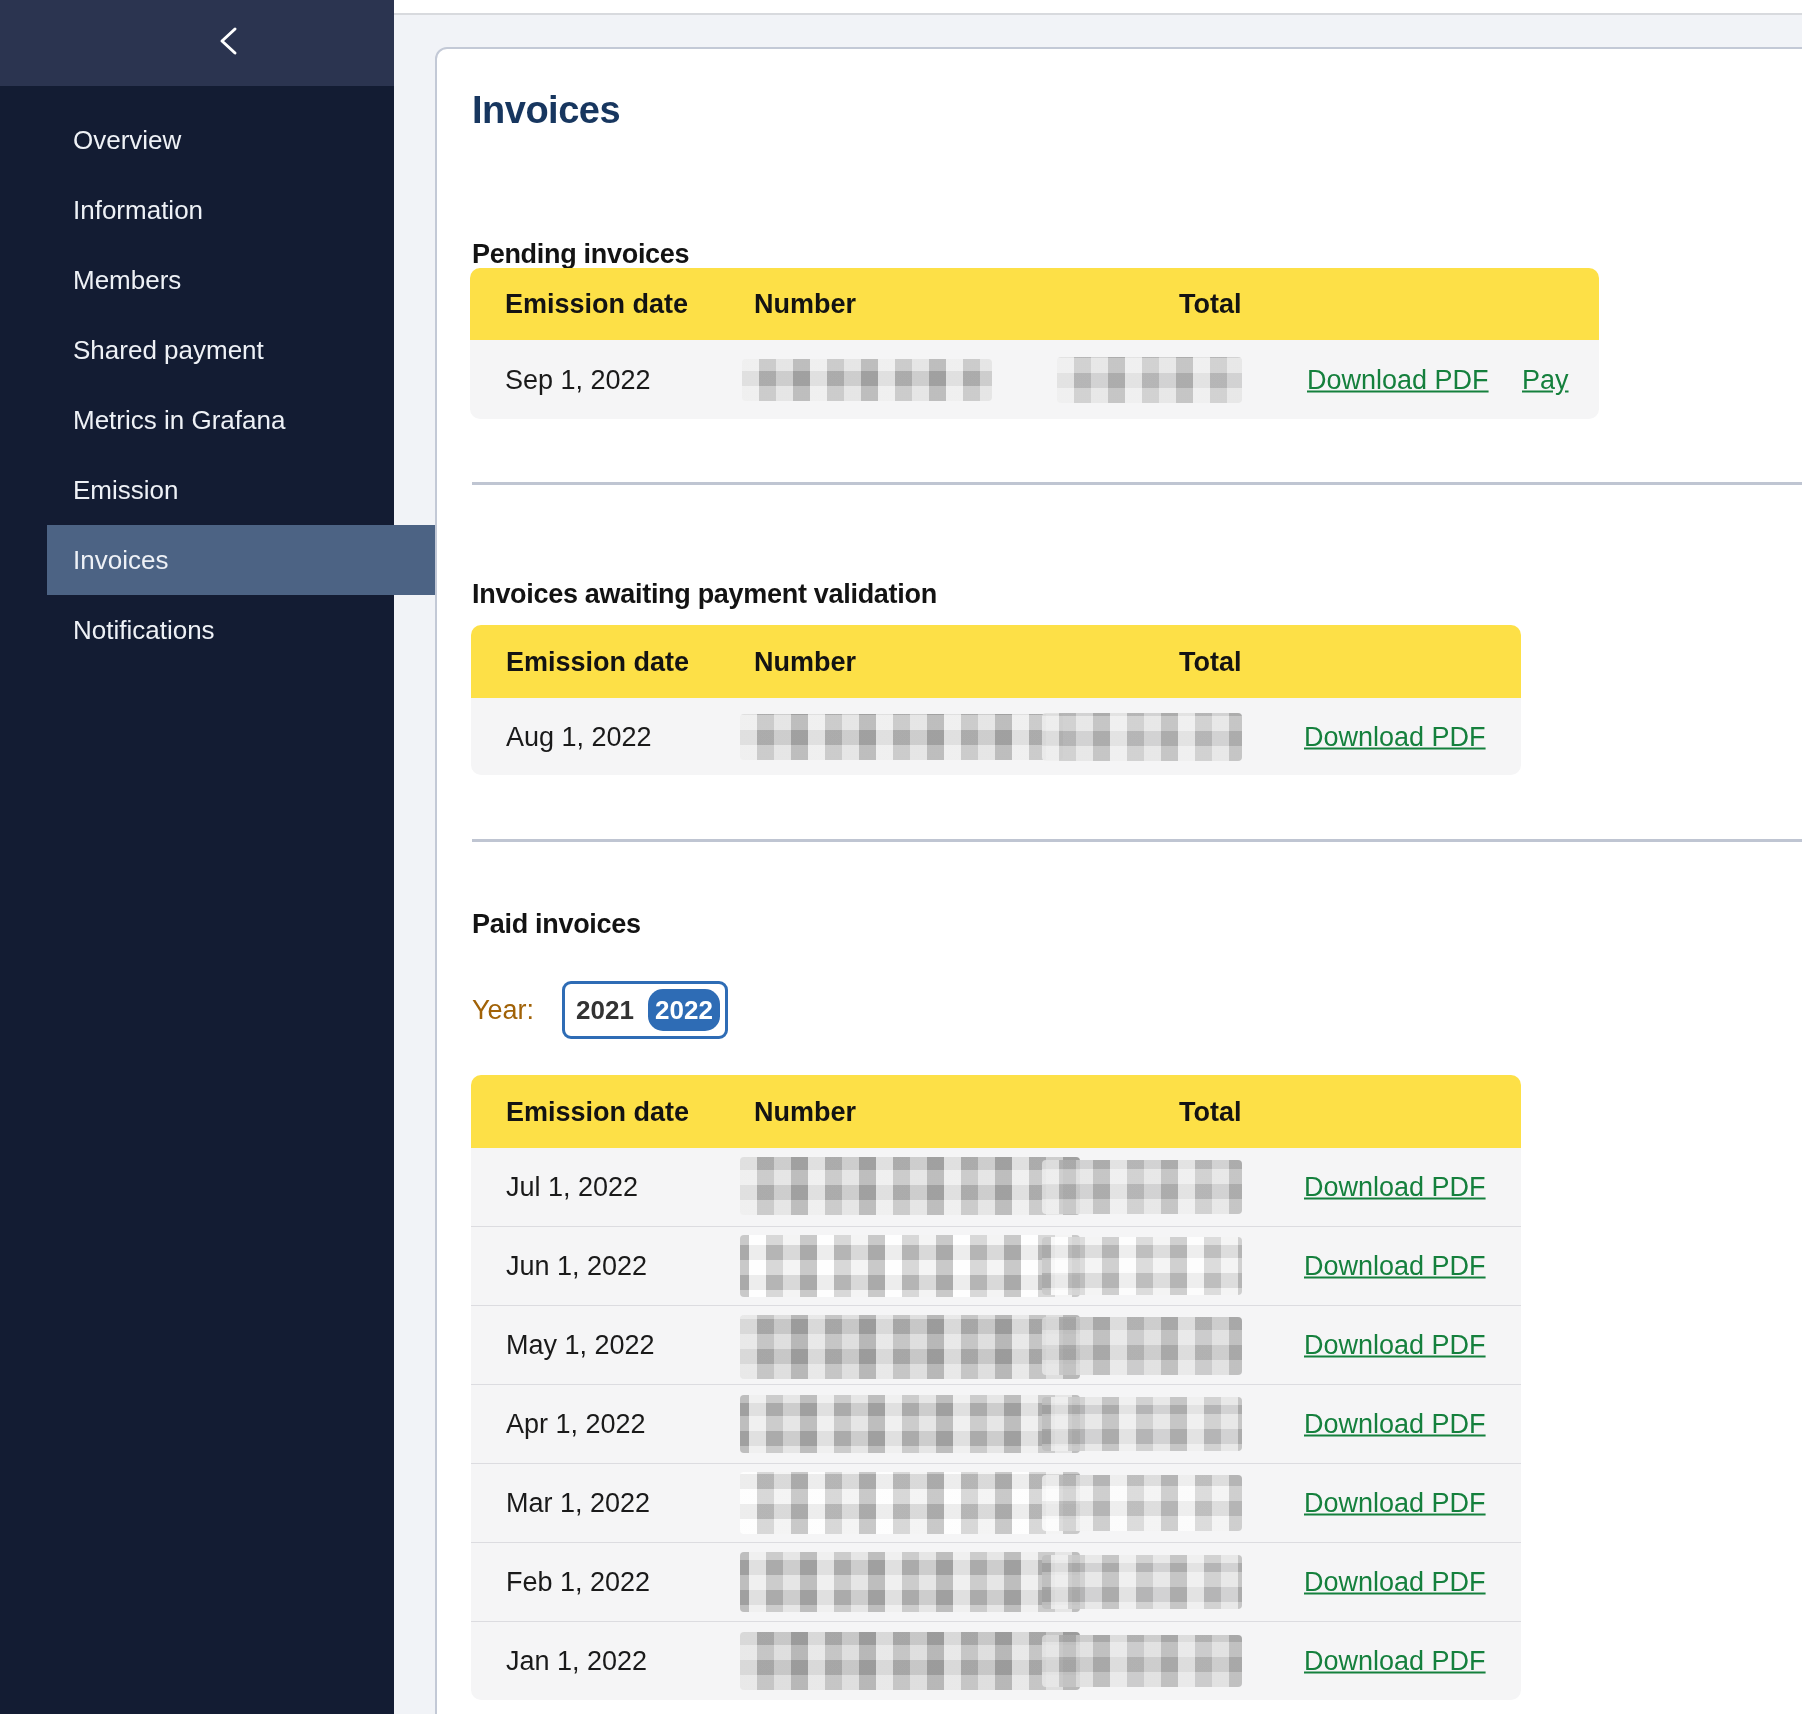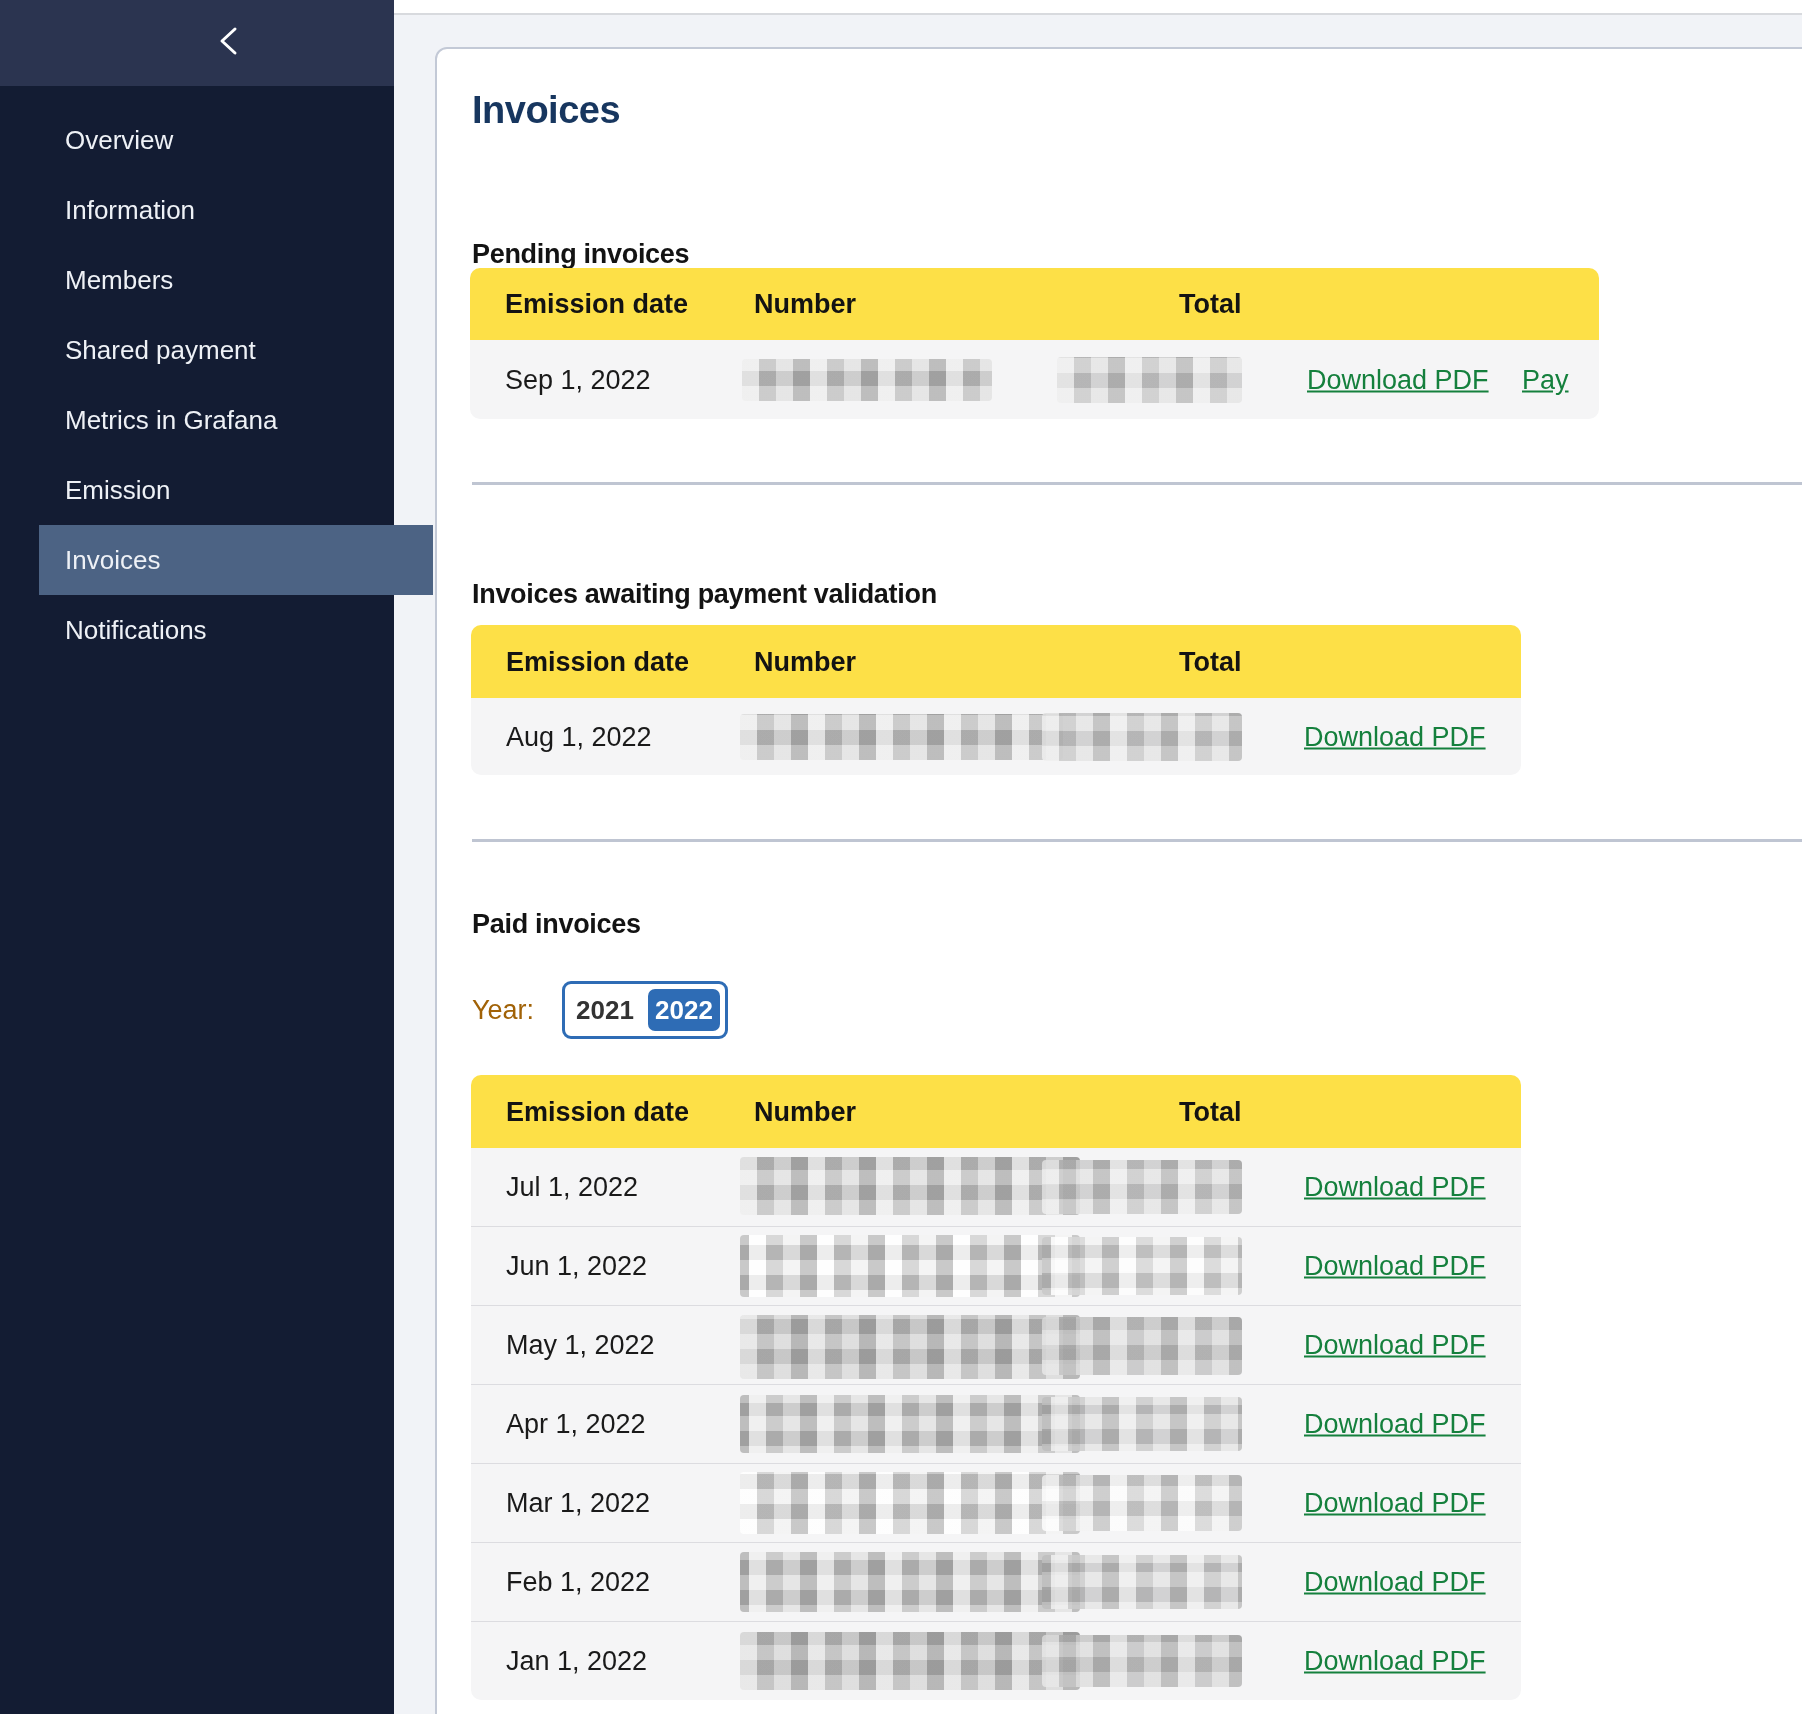--- a/index.html
+++ b/index.html
@@ -3,21 +3,21 @@
 <meta charset="utf-8">
 <style>
   html,body{margin:0;padding:0;}
   body{font-family:"Liberation Sans","DejaVu Sans",sans-serif;}
   #root{position:relative;width:1802px;height:1714px;overflow:hidden;background:#f1f3f7;}
 
   
   .sidebar{position:absolute;left:0;top:0;width:394px;height:1714px;background:#131c33;}
   .sidebar-header{position:absolute;left:0;top:0;width:394px;height:86px;background:#2b3450;}
   .collapse-btn{position:absolute;left:206px;top:20px;width:44px;height:44px;background:none;border:none;cursor:pointer;display:flex;align-items:center;justify-content:center;}
-  .nav{position:absolute;top:105px;left:0;width:394px;padding-left:39px;}
+  .nav{position:absolute;top:105px;left:8px;width:394px;padding-left:39px;}
   .nav-item{height:70px;display:flex;align-items:center;padding-left:26px;color:#eef1f6;font-size:26px;cursor:pointer;}
   .nav-item.active{background:#4c6384;}
 
   
   .topbar{position:absolute;left:394px;top:0;right:0;height:13px;background:#ffffff;border-bottom:2px solid #d8dade;}
   .card{position:absolute;left:435px;top:47px;width:1450px;height:1700px;background:#ffffff;border:2px solid #c3c9d6;border-radius:12px;}
 
   .page-title{position:absolute;left:35px;top:40px;font-size:38px;font-weight:bold;color:#17365f;letter-spacing:-0.5px;}
   .section-heading{position:absolute;left:35px;font-size:27px;font-weight:bold;color:#131313;letter-spacing:-0.3px;}
   .divider{position:absolute;left:35px;right:0;height:3px;background:#bfc5d2;}
@@ -38,21 +38,21 @@
       repeating-linear-gradient(0deg, rgba(255,255,255,.40) 0 15px, rgba(0,0,0,.06) 15px 30px);}
   .t-row:nth-child(odd) .blur{background-position:9px 6px, 0 8px;}
   .t-row:nth-child(3n) .blur{filter:brightness(1.06);}
   .t-row:nth-child(4n) .blur{filter:brightness(0.97);}
   .blur.light{opacity:.85;}
 
   
   .year-label{position:absolute;left:35px;top:946px;font-size:27px;color:#a16207;}
   .year-toggle{position:absolute;left:125px;top:932px;width:160px;height:52px;background:#ffffff;border:3px solid #2e6cb5;border-radius:9px;}
   .year-opt{position:absolute;top:0;height:52px;width:80px;display:flex;align-items:center;justify-content:center;font-size:26px;font-weight:bold;color:#333;cursor:pointer;}
-  .year-opt.sel{top:5px;left:83px;height:42px;width:72px;background:#2e6cb5;color:#ffffff;border-radius:7px;}
+  .year-opt.sel{top:5px;left:83px;height:42px;width:72px;background:#2e6cb5;color:#ffffff;border-radius:15px;}
 </style>
 </head>
 <body>
 
 <div id="root">
 
   <div class="sidebar">
     <div class="sidebar-header">
       <button class="collapse-btn">
         <span>

